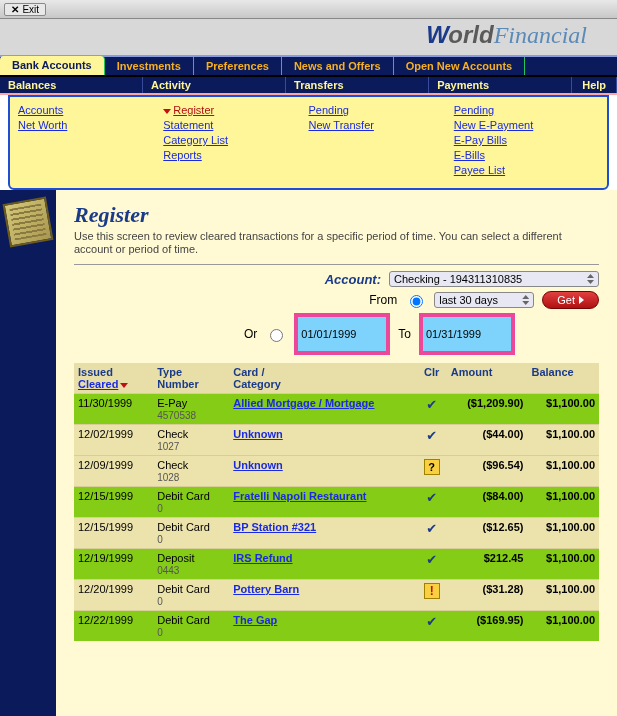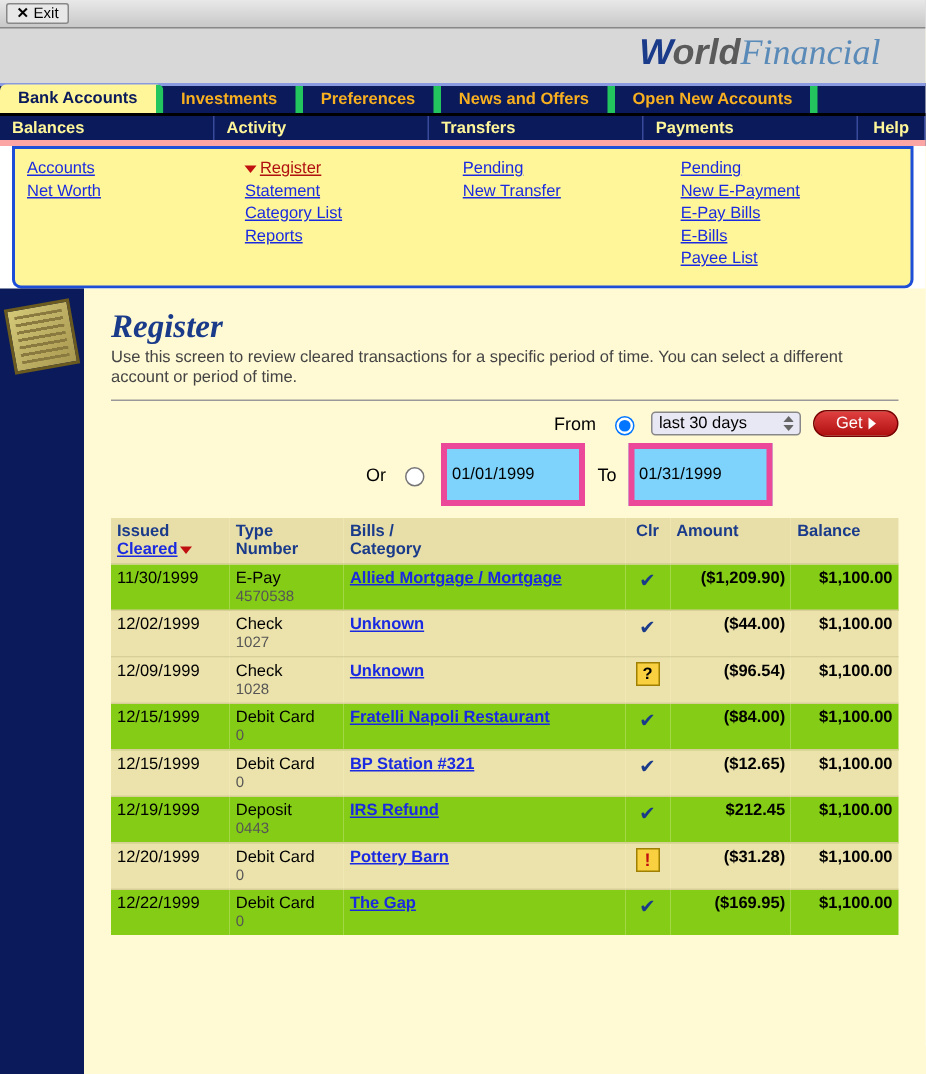--- a/index.html
+++ b/index.html
@@ -7,23 +7,23 @@
 .titlebar{height:18px;background:linear-gradient(#e8e8e8,#c8c8c8);border-bottom:1px solid #888;display:flex;align-items:center;padding:0 4px}
 .exit-btn{background:#e8e8e8;border:1px solid #888;border-radius:2px;padding:0 6px;font-size:10px;display:flex;align-items:center;gap:3px;cursor:pointer}
 .exit-x{font-weight:bold}
 .content-area{height:698px;overflow:auto;background:#fff}
 .header-region{background:#d8d8d8;position:relative;height:36px}
 .logo{position:absolute;right:30px;top:2px;font-size:24px;font-style:italic}
 .logo-w{font-weight:bold;color:#1a3a8a}
 .logo-orld{font-weight:bold;color:#5a5a5a}
 .logo-fin{color:#5a8ab8;font-family:cursive}
 .topnav{display:flex;background:#0a1a5a;border-top:2px solid #8a9ae0;border-bottom:2px solid #000}
-.topnav-tab{padding:3px 12px;font-size:11px;font-weight:bold;color:#f8b020;cursor:pointer;border-right:5px solid #22c55e}
+.topnav-tab{padding:3px 12px;font-size:11px;font-weight:bold;color:#f8b020;cursor:pointer;border-right:1px solid #22c55e}
 .topnav-tab.active{background:#fff699;color:#0a1a5a;border-top-left-radius:4px;border-top-right-radius:4px;margin-top:-1px}
-.subnav{display:flex;background:#0a1a5a;border-bottom:4px solid #fca5a5}
+.subnav{display:flex;background:#0a1a5a;border-bottom:2px solid #fca5a5}
 .subnav-cell{flex:1;padding:2px 8px;font-size:11px;font-weight:bold;color:#fff699;border-right:1px solid #3a4a9a}
 .subnav-cell.help{flex:0;padding:2px 10px}
 .submenu-box{background:#fff699;border:2px solid #1d4ed8;border-radius:0 0 6px 6px;margin:0 8px 0 8px;padding:6px 8px 10px 8px;display:flex}
 .submenu-col{flex:1;font-size:11px}
 .submenu-col a{color:#1a2ae0;text-decoration:underline;display:block;line-height:15px}
 .submenu-col .active-link{color:#b01010;font-weight:normal}
 .arrow-ind{display:inline-block;width:0;height:0;border-left:4px solid transparent;border-right:4px solid transparent;border-top:5px solid #c01010;margin-right:2px;vertical-align:middle}
 .main-wrap{display:flex}
 .left-strip{width:56px;background:#0a1a5a;min-height:590px;padding-top:10px;text-align:center}
 .book-icon{width:40px;height:40px;margin:0 auto;background:linear-gradient(135deg,#d4c878,#a89850);border:2px solid #6a5a20;transform:rotate(-10deg);position:relative}
@@ -120,20 +120,24 @@
       <div class="left-strip">
         <div class="book-icon"></div>
       </div>
       <div class="main">
         <h1 class="pg-title">Register</h1>
         <p class="pg-desc">Use this screen to review cleared transactions for a specific period of time. You can select a different account or period of time.</p>
         <hr class="sep">
 
         <div class="controls">
           <div class="ctrl-row">
+            <span class="ctrl-label">Account:</span>
+            <span class="sel-wrap"><select class="mac-select" style="width:210px"><option>Checking - 194311310835</option></select></span>
+          </div>
+          <div class="ctrl-row">
             <span>From</span>
             <input type="radio" name="dr" checked="" style="">
             <span class="sel-wrap"><select class="mac-select" style="width:100px"><option>last 30 days</option></select></span>
             <button class="get-btn">
                 <span>Get</span>
               </button>
           </div>
           <div class="ctrl-row">
             <span>Or</span>
             <input type="radio" name="dr" style="">
@@ -142,21 +146,21 @@
             <input type="text" class="date-inp" value="01/31/1999" style="">
             <span style="width:76px;display:inline-block"></span>
           </div>
         </div>
 
         <table class="reg">
           <thead>
             <tr>
               <th><span>Issued</span><br><span class="sub">Cleared</span><span class="sort-arr"></span></th>
               <th><span>Type</span><br><span>Number</span></th>
-              <th><span>Bills /</span><br><span>Category</span></th>
+              <th><span>Card /</span><br><span>Category</span></th>
               <th style="text-align:center"><span>Clr</span></th>
               <th class="th-right"><span>Amount</span></th>
               <th class="th-right"><span>Balance</span></th>
             </tr>
           </thead>
           <tbody id="reg-body">
               <tr class="odd">
                 <td>11/30/1999</td>
                 <td>E-Pay<br><span class="num-sub">4570538</span></td>
                 <td><a class="payee-link">Allied Mortgage / Mortgage</a></td>

